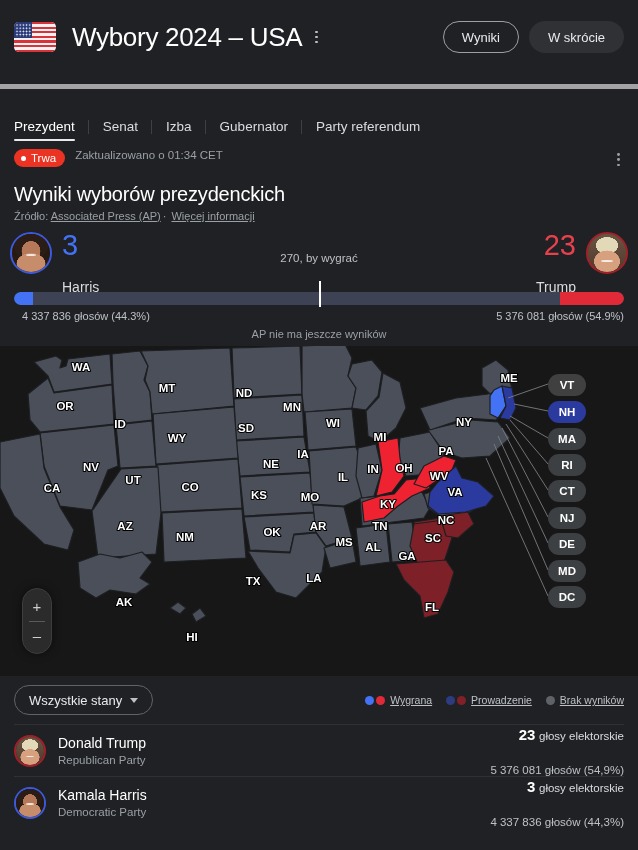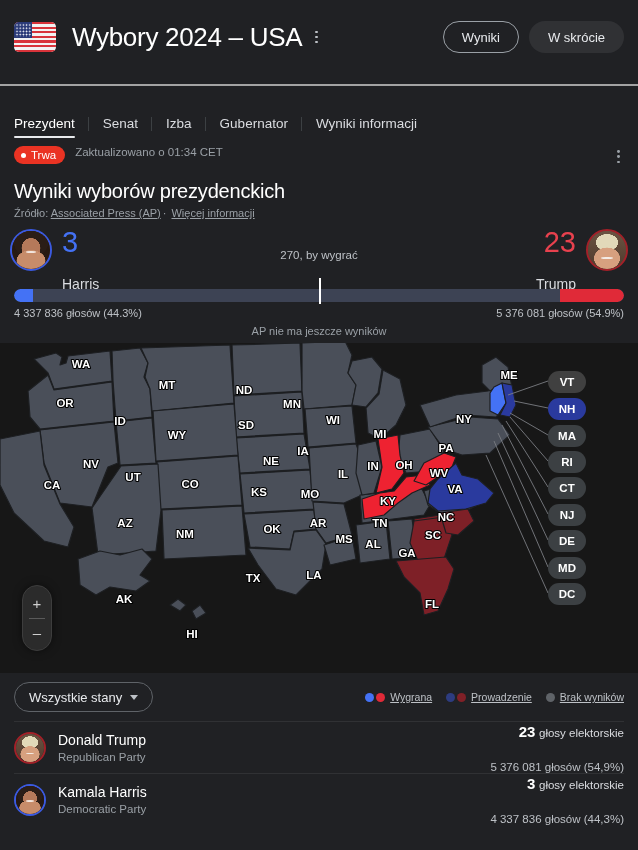--- a/index.html
+++ b/index.html
@@ -56,21 +56,21 @@
     font-size: 13px; color: #e8eaed; white-space: nowrap;
     cursor: pointer;
   }
   .pill.active { background: #202124; border: 1px solid #9aa0a6; }
 
   
   .card {
     position: absolute; top: 84px; left: 0;
     width: 638px; height: 766px;
     background: #202124;
-    border-top: 2px solid #a3a3a3;
+    border-top: 5px solid #a3a3a3;
     padding: 0;
   }
 
   .subtabs {
     display: flex; align-items: flex-end;
     padding: 22px 14px 0 14px; gap: 0;
     height: 52px;
   }
   .subtab {
     font-size: 13.5px; color: #dadce0; padding: 0 14px 7px 14px;
@@ -170,21 +170,21 @@
   }
   .bar .fill-r {
     position: absolute; right: 0; top: 0; bottom: 0; background: #e02a38;
     border-radius: 0 7px 7px 0;
   }
   .marker {
     position: absolute; top: -11px; height: 26px; width: 2px; background: #ffffff;
   }
   .votesrow {
     display: flex; justify-content: space-between;
-    padding: 5px 14px 0 14px; font-size: 11px; color: #bdc1c6;
+    padding: 5px 14px 0 22px; font-size: 11px; color: #bdc1c6;
   }
   .noresults {
     text-align: center; font-size: 11px; color: #9aa0a6; padding-top: 6px;
   }
 
   
   .mapwrap {
     position: relative; width: 638px; height: 330px;
     margin-top: 6px; background: #171717; overflow: hidden;
   }
@@ -304,21 +304,21 @@
     </div>
     <div class="subtab">
       <span>Izba</span>
       <span class="sep"></span>
     </div>
     <div class="subtab">
       <span>Gubernator</span>
       <span class="sep"></span>
     </div>
     <div class="subtab">
-      <span>Wyniki informacji</span>
+      <span>Party referendum</span>
     </div>
   </div>
 
   <div class="statusrow">
     <div class="live-badge">
       <span class="live-dot"></span>
       <span>Trwa</span>
     </div>
     <div class="updated">Zaktualizowano o 01:34 CET</div>
     <div class="kebab-card">

